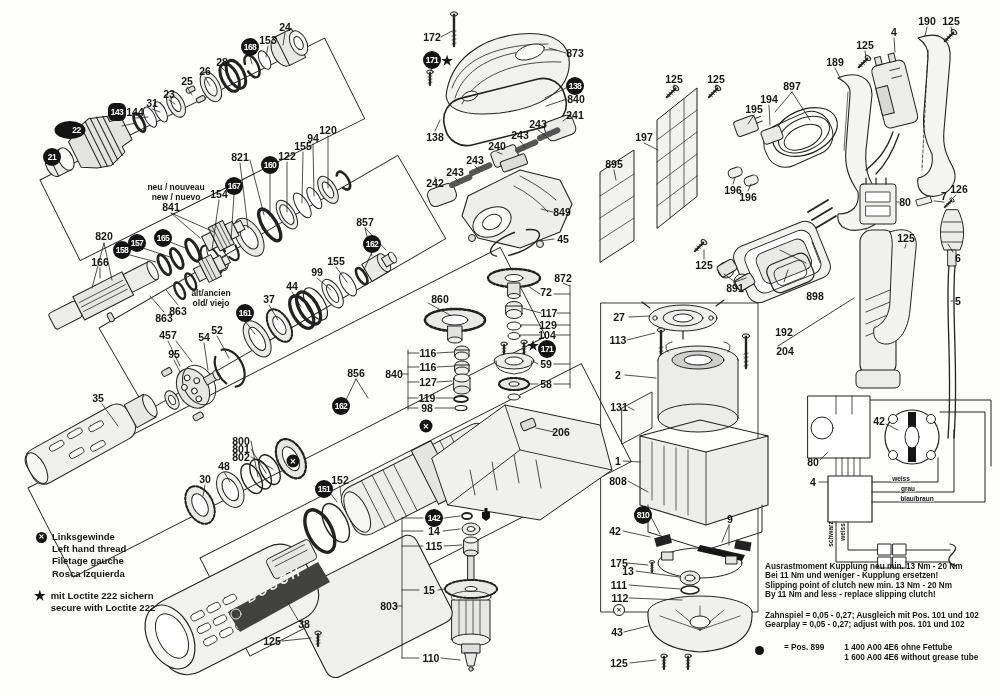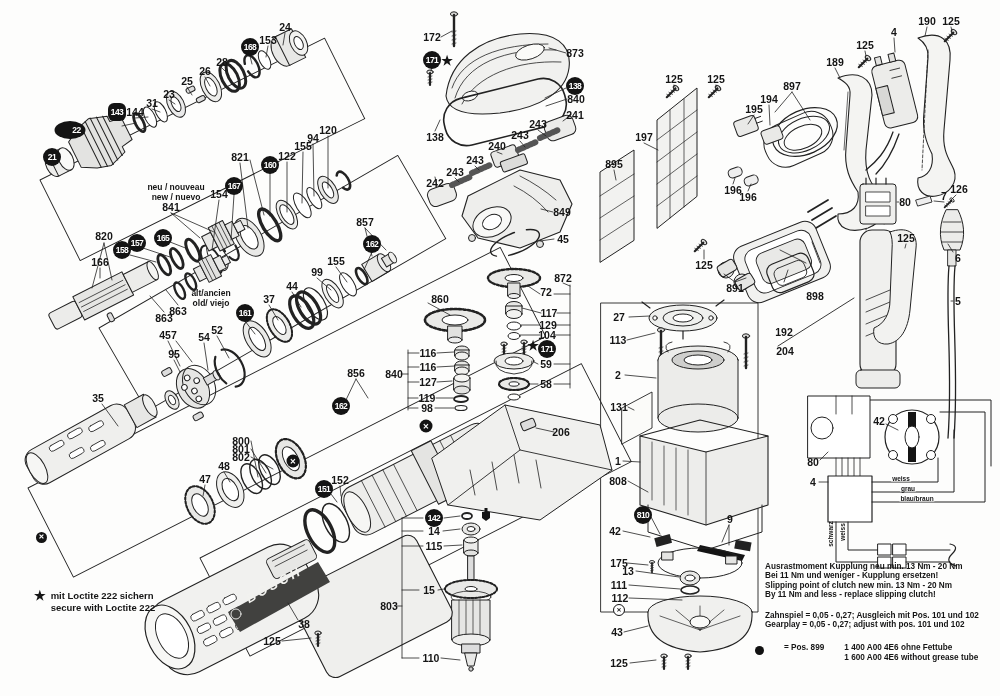--- a/index.html
+++ b/index.html
@@ -582,20 +582,26 @@
              M735,282 L724,274 M735,282 L746,278 M784,282 L788,270 M704,259 L704,250
              M629,317 L650,316 M627,340 L655,333 M625,375 L656,378 M628,407 L634,410 M623,461 L640,462 M628,481 L648,492
              M623,531 L650,537 M650,515 L660,534 M627,563 L648,565 M636,571 L679,577 M629,585 L680,589 M629,598 L682,600
              M624,632 L648,626 M630,663 L656,660 M729,525 L722,542
              M298,620 L288,603 M282,641 L311,638"></path>
   </g>
 </svg>
 
 <div class="tblock legend" style="left:36px;top:531px">
   <span class="lsym">✕</span>
+  <div>
+    <div>Linksgewinde</div>
+    <div>Left hand thread</div>
+    <div>Filetage gauche</div>
+    <div>Rosca izquierda</div>
+  </div>
 </div>
 
 <div class="tblock legend" style="left:34px;top:590px">
   <span class="lstar">★</span>
   <div>
     <div>mit Loctite 222 sichern</div>
     <div>secure with Loctite 222</div>
   </div>
 </div>
 
@@ -673,21 +679,21 @@
       <div class="co s-d" style="left: 372px; top: 244px;">162</div>
       <div class="co s-p" style="left: 98px; top: 398px;">35</div>
       <div class="co s-p" style="left: 168px; top: 335px;">457</div>
       <div class="co s-p" style="left: 174px; top: 354px;">95</div>
       <div class="co s-p" style="left: 204px; top: 337px;">54</div>
       <div class="co s-p" style="left: 217px; top: 330px;">52</div>
       <div class="co s-p" style="left: 241px; top: 441px;">800</div>
       <div class="co s-p" style="left: 241px; top: 449px;">801</div>
       <div class="co s-p" style="left: 241px; top: 457px;">802</div>
       <div class="co s-p" style="left: 224px; top: 466px;">48</div>
-      <div class="co s-p" style="left: 205px; top: 479px;">47</div>
+      <div class="co s-p" style="left: 205px; top: 479px;">30</div>
       <div class="co s-x" style="left: 293px; top: 461px;">✕</div>
       <div class="co s-d" style="left: 324px; top: 489px;">151</div>
       <div class="co s-p" style="left: 340px; top: 480px;">152</div>
       <div class="co s-d" style="left: 341px; top: 406px;">162</div>
       <div class="co s-p" style="left: 356px; top: 373px;">856</div>
       <div class="co s-p" style="left: 422px; top: 299px; padding-left: 36px;">860</div>
       <div class="co s-p" style="left: 394px; top: 374px;">840</div>
       <div class="co s-p" style="left: 428px; top: 353px;">116</div>
       <div class="co s-p" style="left: 428px; top: 367px;">116</div>
       <div class="co s-p" style="left: 428px; top: 382px;">127</div>

